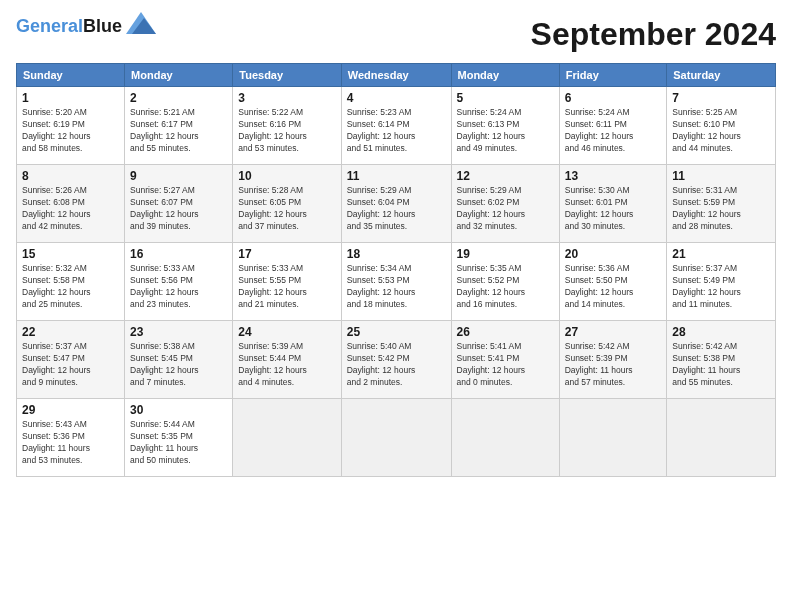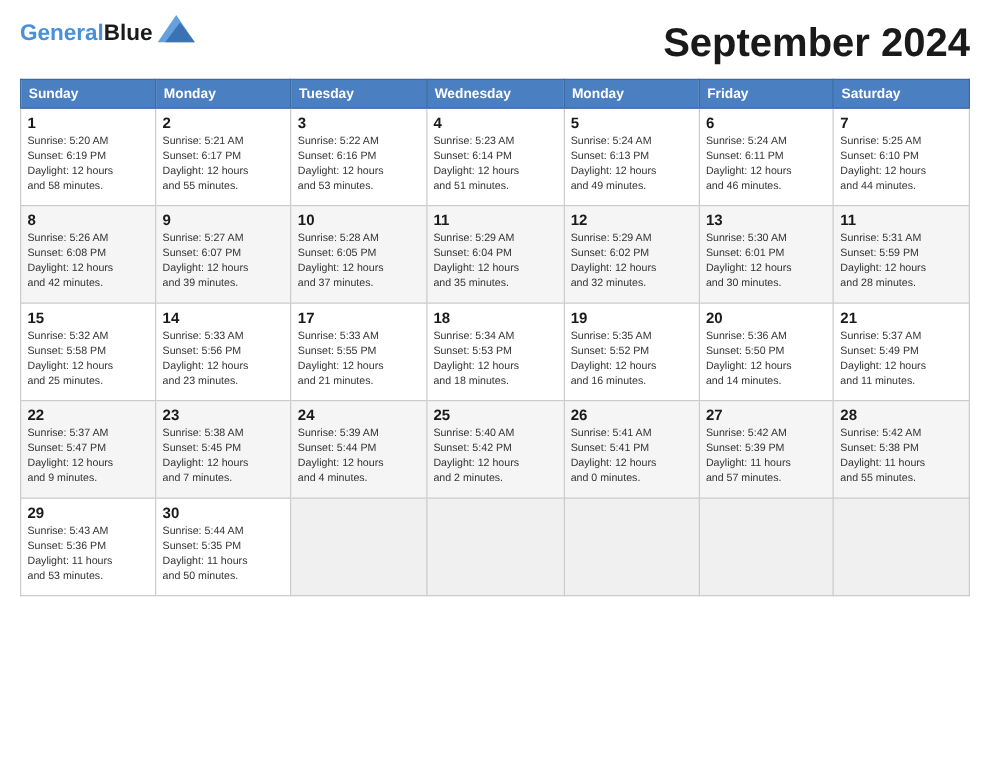--- a/index.html
+++ b/index.html
@@ -174,21 +174,21 @@
             <span class="day-num">11</span>
             <div class="day-info">Sunrise: 5:31 AM<br>Sunset: 5:59 PM<br>Daylight: 12 hours<br>and 28 minutes.</div>
           </td>
         </tr>
         <tr>
           <td>
             <span class="day-num">15</span>
             <div class="day-info">Sunrise: 5:32 AM<br>Sunset: 5:58 PM<br>Daylight: 12 hours<br>and 25 minutes.</div>
           </td>
           <td>
-            <span class="day-num">14</span>
+            <span class="day-num">16</span>
             <div class="day-info">Sunrise: 5:33 AM<br>Sunset: 5:56 PM<br>Daylight: 12 hours<br>and 23 minutes.</div>
           </td>
           <td>
             <span class="day-num">17</span>
             <div class="day-info">Sunrise: 5:33 AM<br>Sunset: 5:55 PM<br>Daylight: 12 hours<br>and 21 minutes.</div>
           </td>
           <td>
             <span class="day-num">18</span>
             <div class="day-info">Sunrise: 5:34 AM<br>Sunset: 5:53 PM<br>Daylight: 12 hours<br>and 18 minutes.</div>
           </td>

